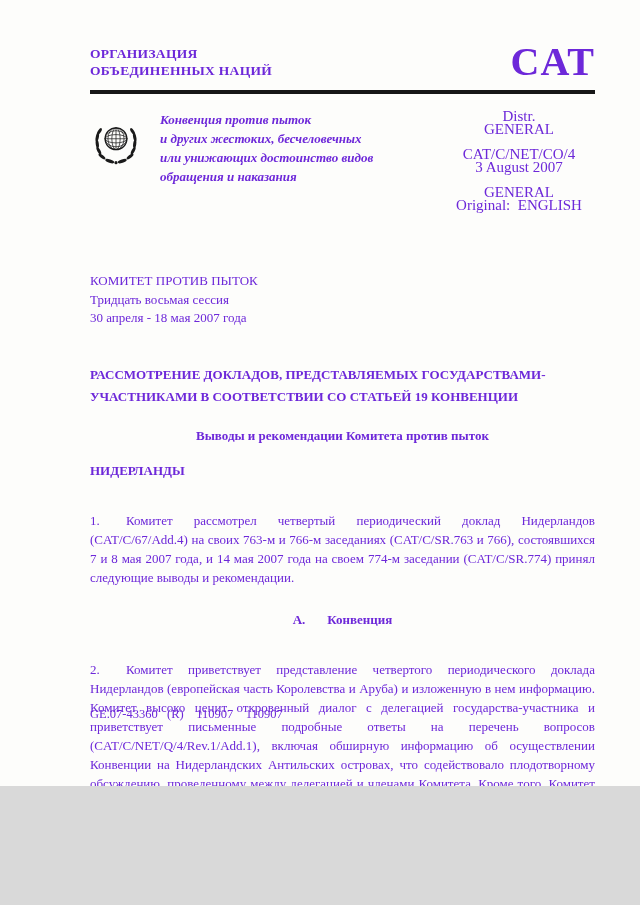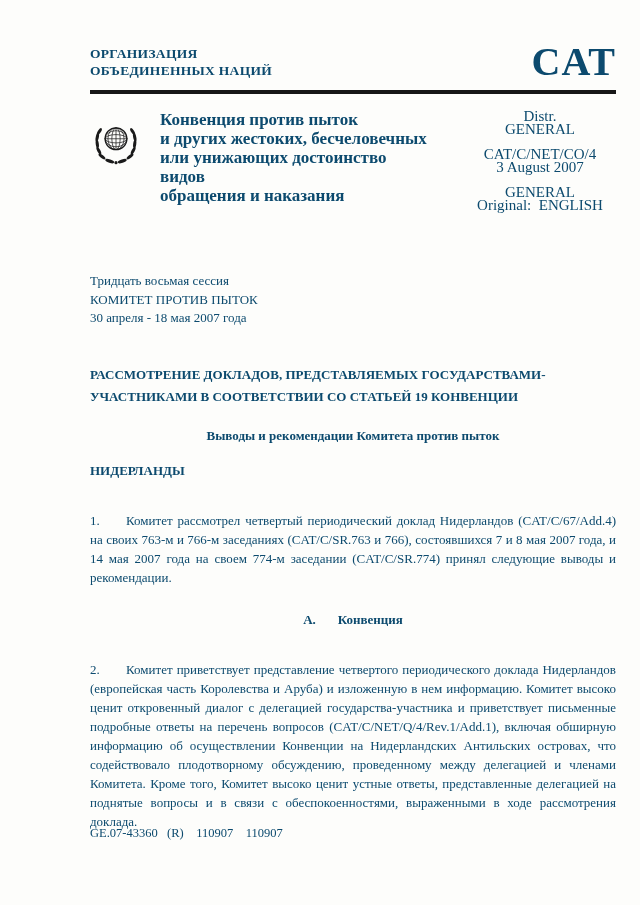--- a/index.html
+++ b/index.html
@@ -1,26 +1,26 @@
 <!DOCTYPE html>
 <html><head>
 <meta charset="utf-8">
 <style>
   html, body { margin: 0; padding: 0; }
   body { background: #d9d9d9; }
   .page {
     width: 640px;
-    height: 905px;
+    height: 786px;
     margin: 0 auto;
     background: #fdfdfb;
     position: relative;
     box-sizing: border-box;
-    padding: 46px 24px 0 90px;
+    padding: 46px 45px 0 90px;
     font-family: "Liberation Serif", "DejaVu Serif", serif;
-    color: #0c4a6e;
+    color: #6d28d9;
     overflow: hidden;
   }
 
   
   .masthead { display: flex; justify-content: space-between; align-items: flex-start; }
   .org-name {
     font-weight: 700;
     font-size: 13.5px;
     line-height: 16.5px;
     white-space: pre-line;
@@ -34,24 +34,25 @@
     margin-top: -2px;
   }
   .masthead-rule { height: 4px; background: #171717; margin-top: 10px; }
 
   
   .header-block { display: flex; margin-top: 16px; }
   .emblem { width: 52px; height: 66px; flex: 0 0 auto; margin-right: 18px; margin-top: 2px; }
   .emblem svg { display: block; }
   .conv-title {
     font-weight: 700;
-    font-size: 17px;
+    font-size: 13px;
     line-height: 19px;
     white-space: pre-line;
     width: 272px;
+    font-style: italic;
   }
   .distr-block { margin-left: auto; width: 152px; font-size: 15px; line-height: 13px; text-align: center; }
   .distr-group { margin-bottom: 12px; }
   .distr-line { white-space: pre; }
 
   
   .main { margin-top: 48px; }
   .committee-block { font-size: 13px; line-height: 18.5px; }
   .doc-title {
     margin-top: 36px;
@@ -141,22 +142,22 @@
       </div>
       <div class="distr-group">
         <div class="distr-line">GENERAL</div>
         <div class="distr-line">Original:  ENGLISH</div>
       </div>
     </div>
   </div>
 
   <div class="main">
     <div class="committee-block">
+      <div>КОМИТЕТ ПРОТИВ ПЫТОК</div>
       <div>Тридцать восьмая сессия</div>
-      <div>КОМИТЕТ ПРОТИВ ПЫТОК</div>
       <div>30 апреля - 18 мая 2007 года</div>
     </div>
 
     <div class="doc-title">РАССМОТРЕНИЕ ДОКЛАДОВ, ПРЕДСТАВЛЯЕМЫХ ГОСУДАРСТВАМИ-
 УЧАСТНИКАМИ В СООТВЕТСТВИИ СО СТАТЬЕЙ 19 КОНВЕНЦИИ</div>
     <div class="subtitle">Выводы и рекомендации Комитета против пыток</div>
     <div class="country">НИДЕРЛАНДЫ</div>
 
     <p class="para"><span class="para-num">1.</span><span>Комитет рассмотрел четвертый периодический доклад Нидерландов (CAT/C/67/Add.4) на своих 763-м и 766-м заседаниях (CAT/C/SR.763 и 766), состоявшихся 7 и 8 мая 2007 года, и 14 мая 2007 года на своем 774-м заседании (CAT/C/SR.774) принял следующие выводы и рекомендации.</span></p>
 

